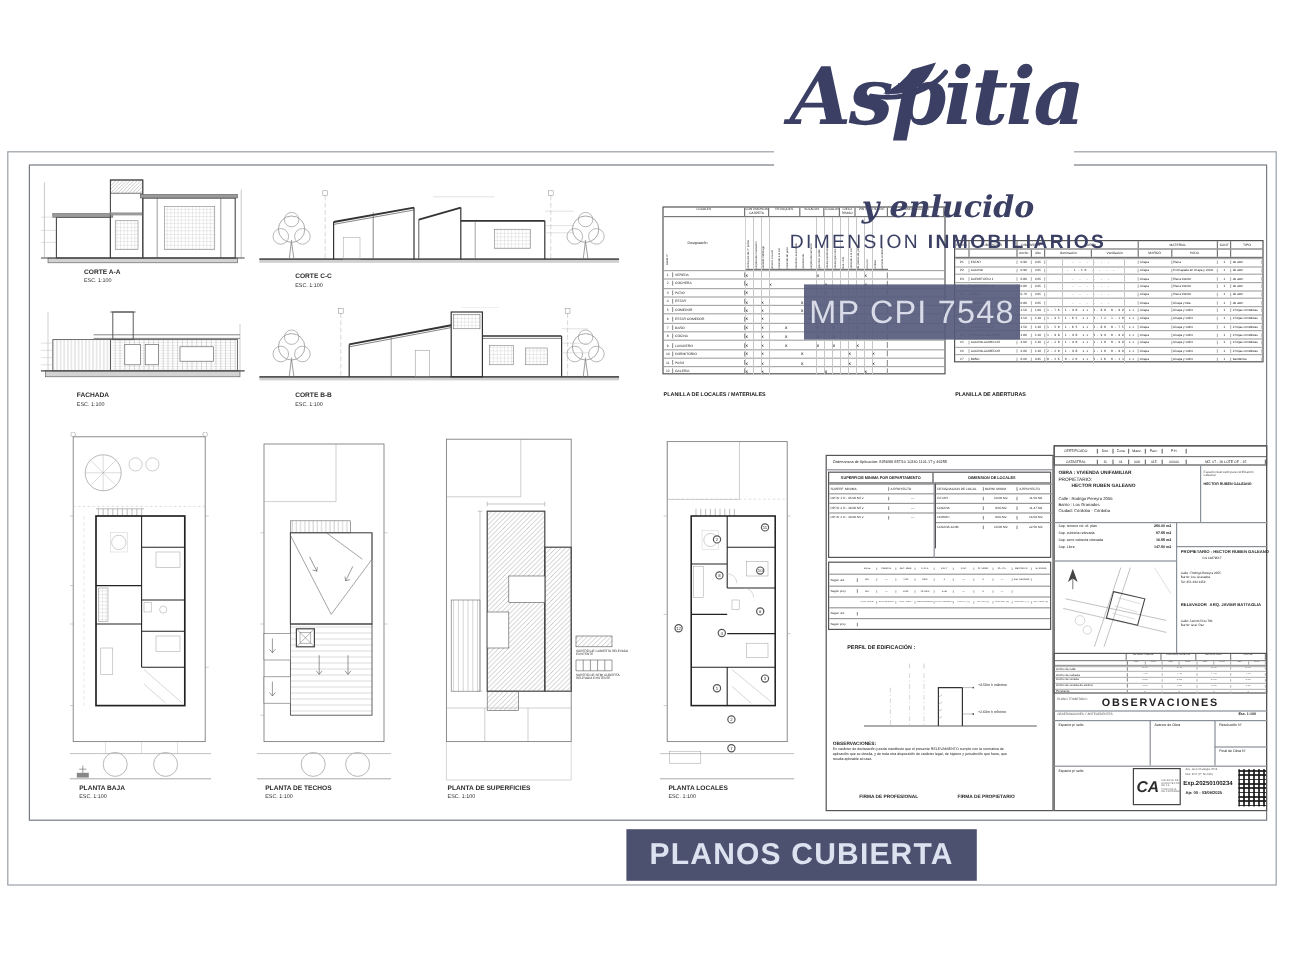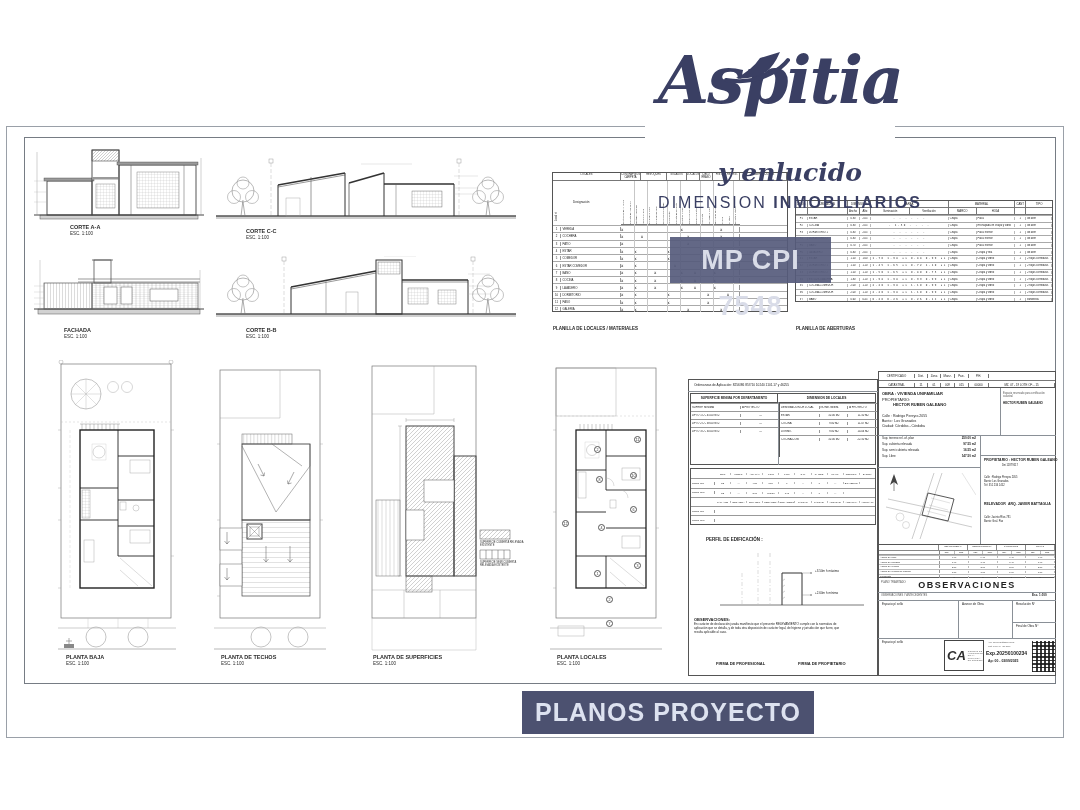--- a/index.html
+++ b/index.html
@@ -12,21 +12,21 @@
   .sheet-outer { left:6px; top:126px; width:1058px; height:612px; border:1px solid #9aa0a8; }
   .sheet-inner { left:24px; top:137px; width:1032px; height:547px; border:1px solid #767c84; }
 
   
   .logo-bg { left:645px; top:121px; width:250px; height:23px; background:#fff; z-index:4; }
   .logo-name { left:600px; top:44px; width:360px; text-align:center; font-family:"DejaVu Serif",serif; font-style:italic; font-weight:bold; font-size:66px; letter-spacing:-2px; color:#3a3f63; z-index:5; line-height:1.1; }
   .logo-tag  { left:640px; top:158px; width:300px; text-align:center; font-family:"DejaVu Serif",serif; font-style:italic; font-weight:bold; font-size:25px; color:#3a3f63; z-index:5; }
   .logo-sub  { left:640px; top:194px; width:300px; text-align:center; font-size:16px; letter-spacing:2px; color:#3a3f63; z-index:5; }
   .logo-sub b { font-weight:bold; }
   .hat { left:722px; top:50px; z-index:6; }
-  .badge { left:670px; top:237px; width:161px; height:46px; background:rgba(86,91,124,0.92); color:#d9dce8; font-size:27px; font-weight:700; letter-spacing:1px; text-align:center; line-height:46px; z-index:5; }
+  .badge { left:670px; top:237px; width:180px; height:46px; background:rgba(86,91,124,0.92); color:#d9dce8; font-size:27px; font-weight:400; letter-spacing:1px; text-align:center; line-height:46px; z-index:5; }
 
   
   .banner { left:522px; top:691px; width:292px; height:43px; background:#4c5170; color:#dde2f0; font-size:25px; font-weight:600; letter-spacing:1px; text-align:center; line-height:43px; z-index:3; }
 
   
   .cap-t { font-size:5.5px; font-weight:bold; color:#2b2b2b; line-height:1.25; }
   .cap-s { font-size:4.5px; color:#2b2b2b; }
 
   
   .t2  { font-size:2.3px; line-height:1.2; }
@@ -1038,13 +1038,13 @@
     <div>DE LA PROVINCIA</div>
       <div>DE CÓRDOBA</div>
   </div>
 </div>
 <div class="abs t2 g" style="left:988px;top:641px">Arq. Javier Battaglia 7548</div>
 <div class="abs t2 g" style="left:988px;top:645px">Mat. Prof. (P° No 515)</div>
 <div class="abs b" style="left:986px;top:650px;font-size:5px">Exp.20250100234</div>
 <div class="abs b" style="left:988px;top:659px;font-size:3.4px">Ap: 00 - 03/09/2025</div>
 <div class="abs qr"></div>
 
-<div class="abs banner">PLANOS PROYECTO</div>
+<div class="abs banner">PLANOS CUBIERTA</div>
 
 </body></html>

